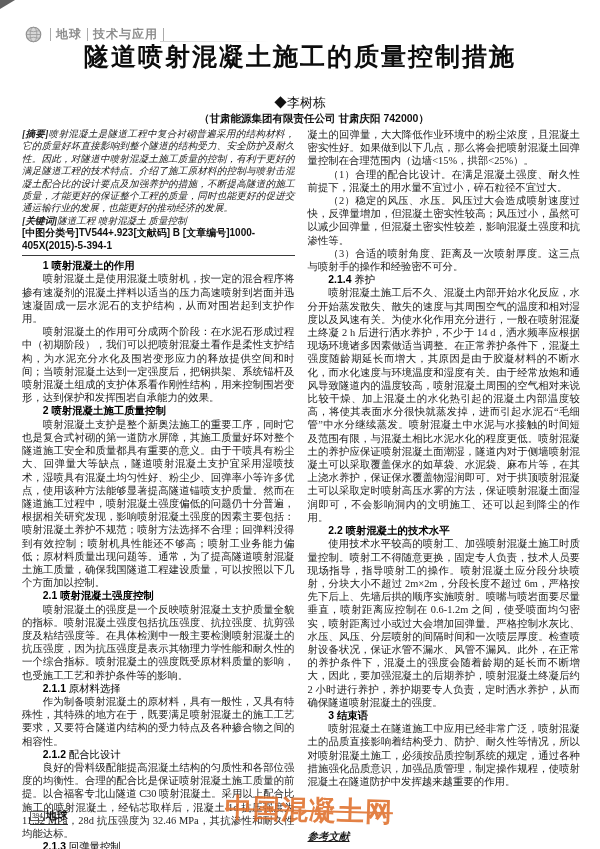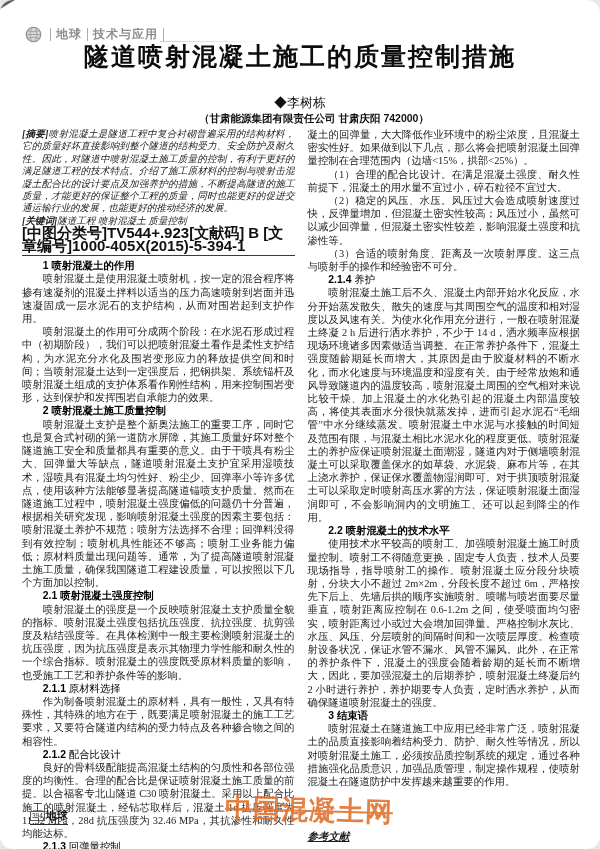--- a/index.html
+++ b/index.html
@@ -1,19 +1,19 @@
 <!DOCTYPE html>
 <html><head>
 <meta charset="utf-8">
 <style>
   html,body { margin:0; padding:0; background:#e8e8e8; }
   .page {
     position:relative; width:600px; height:849px; margin:0 auto;
     background:#ffffff; overflow:hidden;
-    font-family:"Liberation Serif", serif; color:#1c1c1c;border-radius:13px;
+    font-family:"Liberation Serif", serif; color:#1c1c1c;
   }
   .corner-artifact {
     position:absolute; left:0; top:0; width:15px; height:9px;
     background:#454545; clip-path:polygon(0 0,100% 0,0 100%); opacity:.85;
   }
   
   .journal-header {
     position:absolute; left:25px; top:24px; height:20px;
     display:flex; align-items:center;
     font-family:"Liberation Sans", sans-serif; font-weight:bold;
@@ -43,21 +43,21 @@
   .columns { position:absolute; left:22px; top:128px; width:558px; display:flex; gap:13px; }
   .col { flex:1; min-width:0; font-size:10.4px; line-height:13.2px; }
   
   .abstract, .keywords {
     font-style:italic; font-size:9.6px; line-height:12.4px; text-align:justify;
     color:#222;
   }
   .meta-label { font-weight:bold; }
   .clc-line {
     font-family:"Liberation Sans", sans-serif; font-weight:bold; font-style:normal;
-    font-size:15px; line-height:12.5px; color:#111;
+    font-size:10px; line-height:12.5px; color:#111;
     border-bottom:1px solid #3a3a3a; padding-bottom:3px; margin-bottom:3px;
   }
   
   .blk { margin:0; }
   .blk.p { text-indent:2em; text-align:justify; }
   .blk.p.noindent { text-indent:0; }
   .blk.heading {
     font-family:"Liberation Sans", sans-serif; font-weight:bold; text-indent:2em; color:#000;
   }
   .blk.heading.h3 { font-family:"Liberation Serif", serif; font-weight:normal; }

